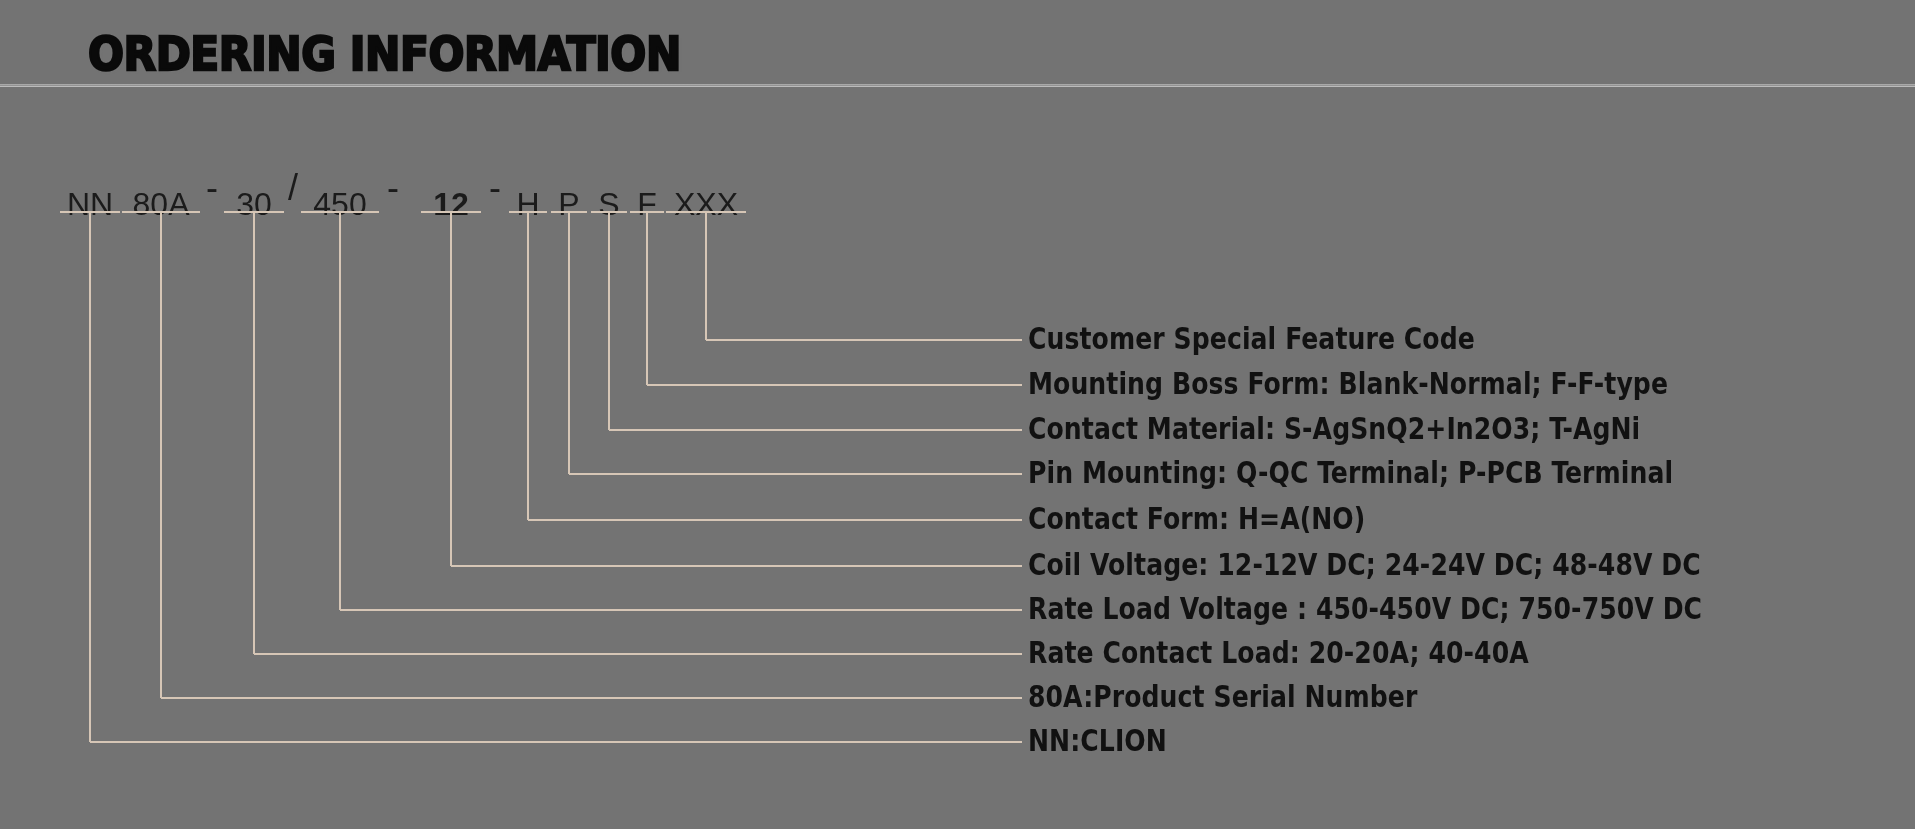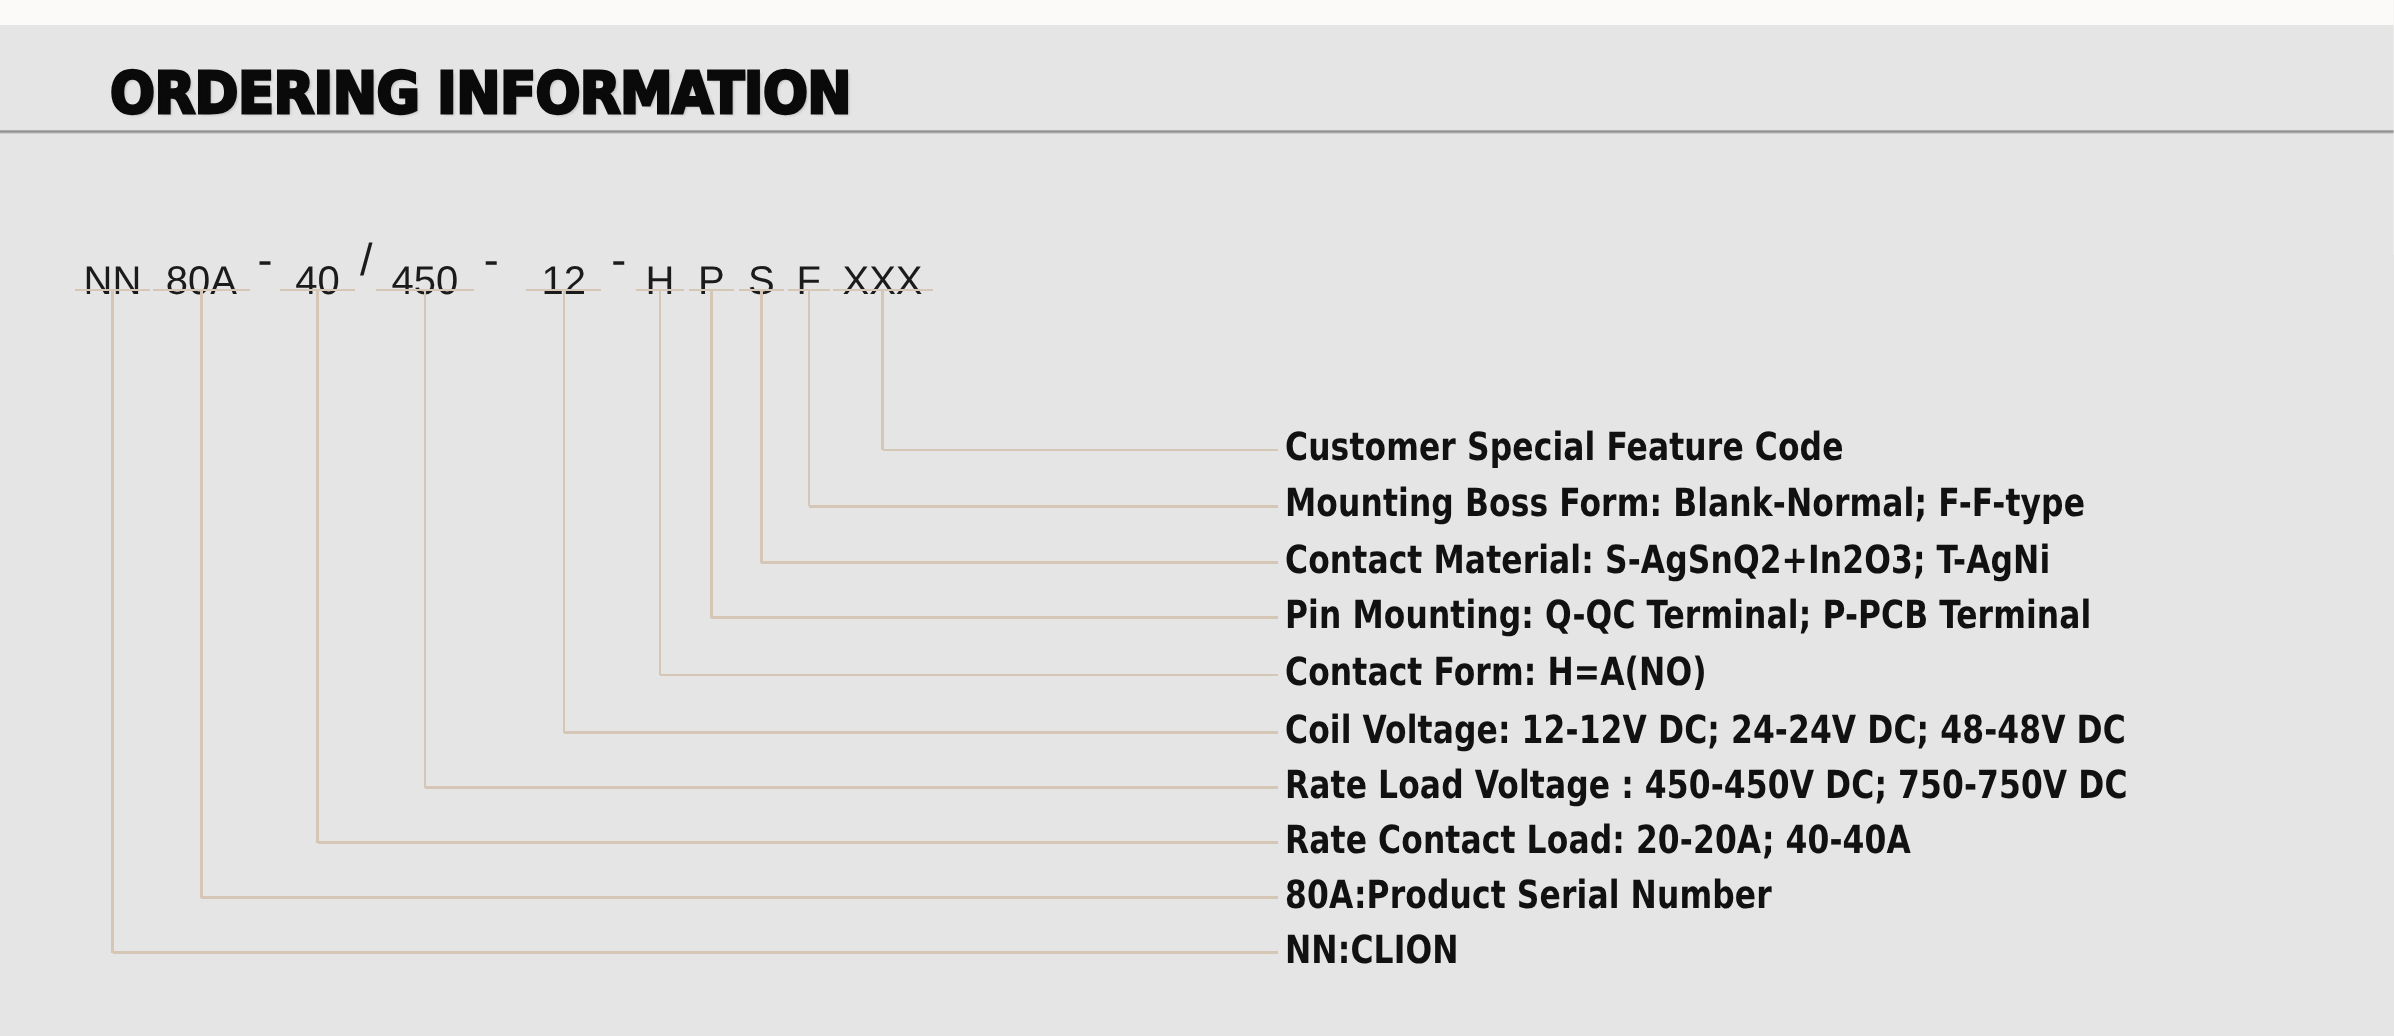--- a/index.html
+++ b/index.html
@@ -11,22 +11,21 @@
     height: 829px;
     background: #fbfaf8;
     font-family: "Liberation Sans", sans-serif;
     overflow: hidden;
     position: relative;
   }
 
   #page {
     position: absolute;
     inset: 0;
-    background: #e5e5e5;
-    margin-top: 20px;
+    background: #737373;
   }
 
   
   .page-title {
     position: absolute;
     left: 88px;
     top: 28px;
     font-family: "DejaVu Sans", sans-serif;
     font-weight: 700;
     font-size: 46px;
@@ -110,23 +109,23 @@
 
 <div id="page">
 
   <div class="page-title">ORDERING INFORMATION</div>
 
   <div class="title-rule"></div>
 
   <div class="partnumber" id="partnumber">
       <div class="pn-seg" style="left: 62px; width: 56px;">NN</div>
       <div class="pn-seg" style="left: 124px; width: 74px;">80A</div>
-      <div class="pn-seg" style="left: 226px; width: 56px;">40</div>
+      <div class="pn-seg" style="left: 226px; width: 56px;">30</div>
       <div class="pn-seg" style="left: 303px; width: 74px;">450</div>
-      <div class="pn-seg" style="left: 423px; width: 56px;">12</div>
+      <div class="pn-seg" style="left: 423px; width: 56px; font-weight: bold;">12</div>
       <div class="pn-seg" style="left: 511px; width: 34px;">H</div>
       <div class="pn-seg" style="left: 553px; width: 32px;">P</div>
       <div class="pn-seg" style="left: 593px; width: 32px;">S</div>
       <div class="pn-seg" style="left: 632px; width: 30px;">F</div>
       <div class="pn-seg" style="left: 668px; width: 76px;">XXX</div>
       <div class="pn-sep" style="left: 198px; width: 28px;">-</div>
       <div class="pn-sep" style="left: 282px; width: 22px;">/</div>
       <div class="pn-sep" style="left: 379px; width: 28px;">-</div>
       <div class="pn-sep" style="left: 481px; width: 28px;">-</div>
     </div>

